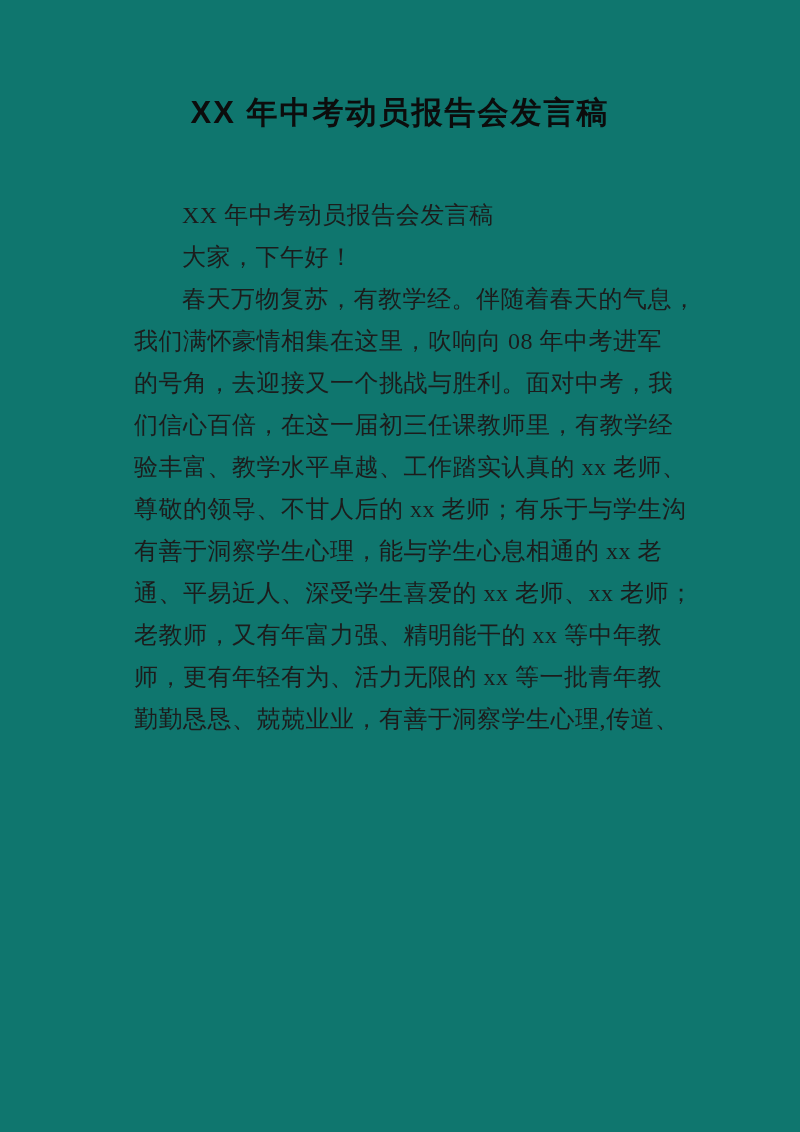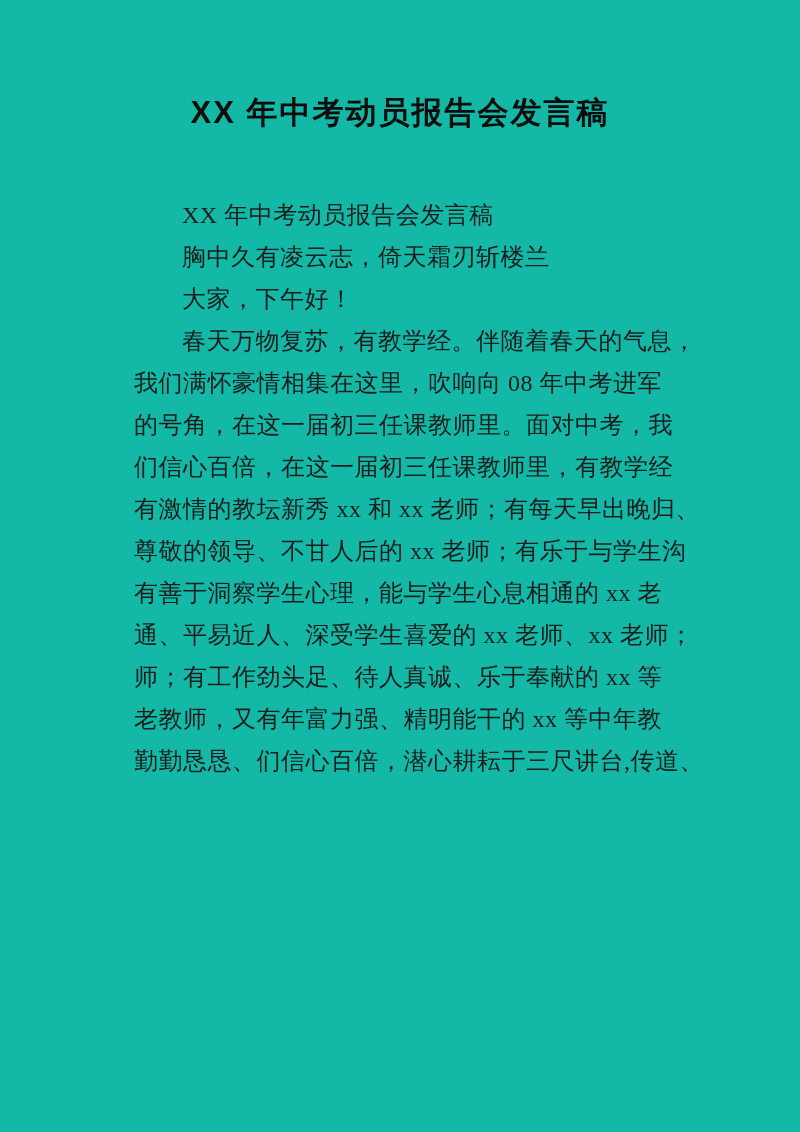--- a/index.html
+++ b/index.html
@@ -4,21 +4,21 @@
 <style>
   html, body {
     margin: 0;
     padding: 0;
     background: #ffffff;
   }
   .page {
     position: relative;
     width: 800px;
     height: 1132px;
-    background: #14b8a6;
+    background: #0f766e;
     overflow: hidden;
   }
   .doc-title {
     position: absolute;
     top: 92px;
     left: 0;
     width: 800px;
     margin: 0;
     text-align: center;
     font-family: "Liberation Sans", "DejaVu Sans", sans-serif;
@@ -46,27 +46,26 @@
     padding-left: 48px;
   }
 </style>
 </head>
 <body>
 
 <div class="page">
   <h1 class="doc-title">XX 年中考动员报告会发言稿</h1>
   <div class="body-text">
     <div class="line indent">XX 年中考动员报告会发言稿</div>
-    <div class="line indent">胸中久有凌云志，倚天霜刃斩楼兰</div>
     <div class="line indent">大家，下午好！</div>
     <div class="line indent">春天万物复苏，有教学经。伴随着春天的气息，</div>
     <div class="line">我们满怀豪情相集在这里，吹响向 08 年中考进军</div>
-    <div class="line">的号角，在这一届初三任课教师里。面对中考，我</div>
+    <div class="line">的号角，去迎接又一个挑战与胜利。面对中考，我</div>
     <div class="line">们信心百倍，在这一届初三任课教师里，有教学经</div>
-    <div class="line">有激情的教坛新秀 xx 和 xx 老师；有每天早出晚归、</div>
+    <div class="line">验丰富、教学水平卓越、工作踏实认真的 xx 老师、</div>
     <div class="line">尊敬的领导、不甘人后的 xx 老师；有乐于与学生沟</div>
     <div class="line">有善于洞察学生心理，能与学生心息相通的 xx 老</div>
     <div class="line">通、平易近人、深受学生喜爱的 xx 老师、xx 老师；</div>
-    <div class="line">师；有工作劲头足、待人真诚、乐于奉献的 xx 等</div>
     <div class="line">老教师，又有年富力强、精明能干的 xx 等中年教</div>
-    <div class="line">勤勤恳恳、们信心百倍，潜心耕耘于三尺讲台,传道、</div>
+    <div class="line">师，更有年轻有为、活力无限的 xx 等一批青年教</div>
+    <div class="line">勤勤恳恳、兢兢业业，有善于洞察学生心理,传道、</div>
   </div>
 </div>
 
 </body></html>

